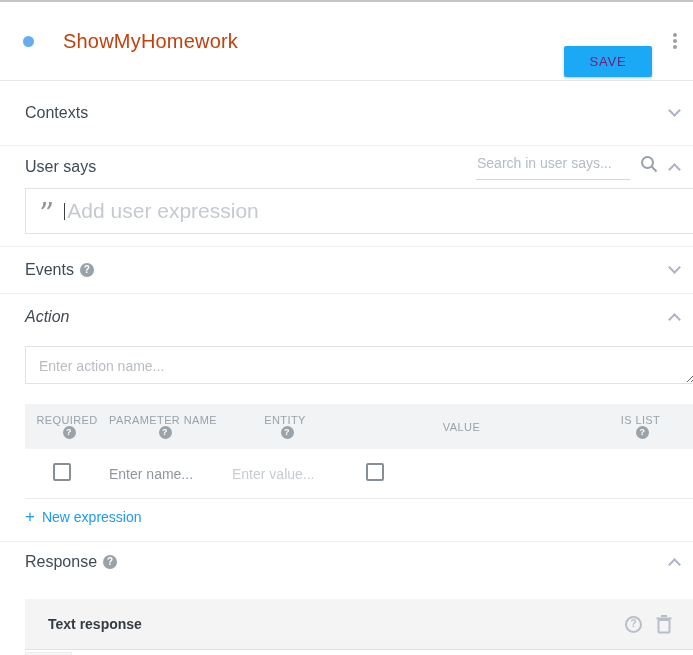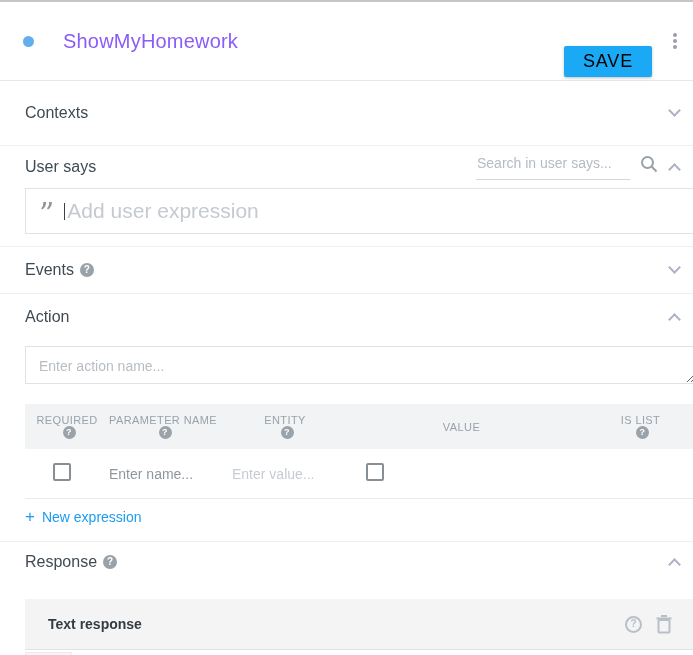--- a/index.html
+++ b/index.html
@@ -7,24 +7,24 @@
     width:693px;height:655px;overflow:hidden;background:#fff;
     font-family:"Liberation Sans","DejaVu Sans",sans-serif;
     border-top:2px solid #c6c6c6;box-sizing:border-box;
     color:#3e4a54;
   }
   *{box-sizing:border-box;}
 
   
   .header{height:79px;display:flex;align-items:center;padding:0 8px 0 23px;border-bottom:1px solid #e7e7e7;}
   .intent-dot{width:11px;height:11px;border-radius:50%;background:#64aeed;flex:0 0 auto;}
-  .intent-title{margin-left:29px;font-size:20px;color:#8b5cf6;letter-spacing:.2px;flex:1 1 auto;white-space:nowrap;}
+  .intent-title{margin-left:29px;font-size:20px;color:#c2410c;letter-spacing:.2px;flex:1 1 auto;white-space:nowrap;}
   .save-btn{
-    width:88px;height:31px;background:#1ba9f5;color:#000000;border:none;border-radius:2px;
-    font-size:18px;letter-spacing:.8px;font-family:inherit;cursor:pointer;
+    width:88px;height:31px;background:#1ba9f5;color:#701a75;border:none;border-radius:2px;
+    font-size:13px;letter-spacing:.8px;font-family:inherit;cursor:pointer;
     box-shadow:0 1px 3px rgba(0,0,0,.25);margin-right:13px;flex:0 0 auto;margin-top:41px;
   }
   .kebab{width:20px;height:31px;display:flex;flex-direction:column;align-items:center;justify-content:center;gap:2px;cursor:pointer;flex:0 0 auto;}
   .kebab i{width:4px;height:4px;border-radius:50%;background:#9aa0a6;}
 
   
   .section{border-bottom:1px solid #efefef;}
   .inner{margin-left:25px;}
   .sec-head{display:flex;align-items:center;padding-right:14px;}
   .sec-label{font-size:16px;color:#3e4a54;}
@@ -54,21 +54,21 @@
   .expr-box{
     height:46px;border:1px solid #dfe3e6;display:flex;align-items:center;padding-left:13px;cursor:text;
   }
   .quote-icon{font-size:30px;line-height:10px;color:#8f979e;margin-right:10px;margin-top:6px;font-family:"DejaVu Serif",serif;}
   .caret{width:1px;height:17px;background:#3c4043;margin-right:2px;}
   .expr-placeholder{font-size:21px;color:#c5cad0;}
   .usersays-pad{height:12px;}
 
   
   .events-row{height:46px;}
-  .action-head{height:46px;}
+  .action-head{height:46px;font-style:italic;}
 
   .action-textarea{
     display:block;width:calc(100% + 3px);height:38px;margin-top:6px;resize:both;
     border:1px solid #dfe3e6;outline:none;font-family:inherit;font-size:14px;color:#4a545c;
     padding:11px 13px;overflow:hidden;
   }
   .action-textarea::placeholder{color:#b7bdc3;}
 
   
   .param-table{margin-top:20px;}

